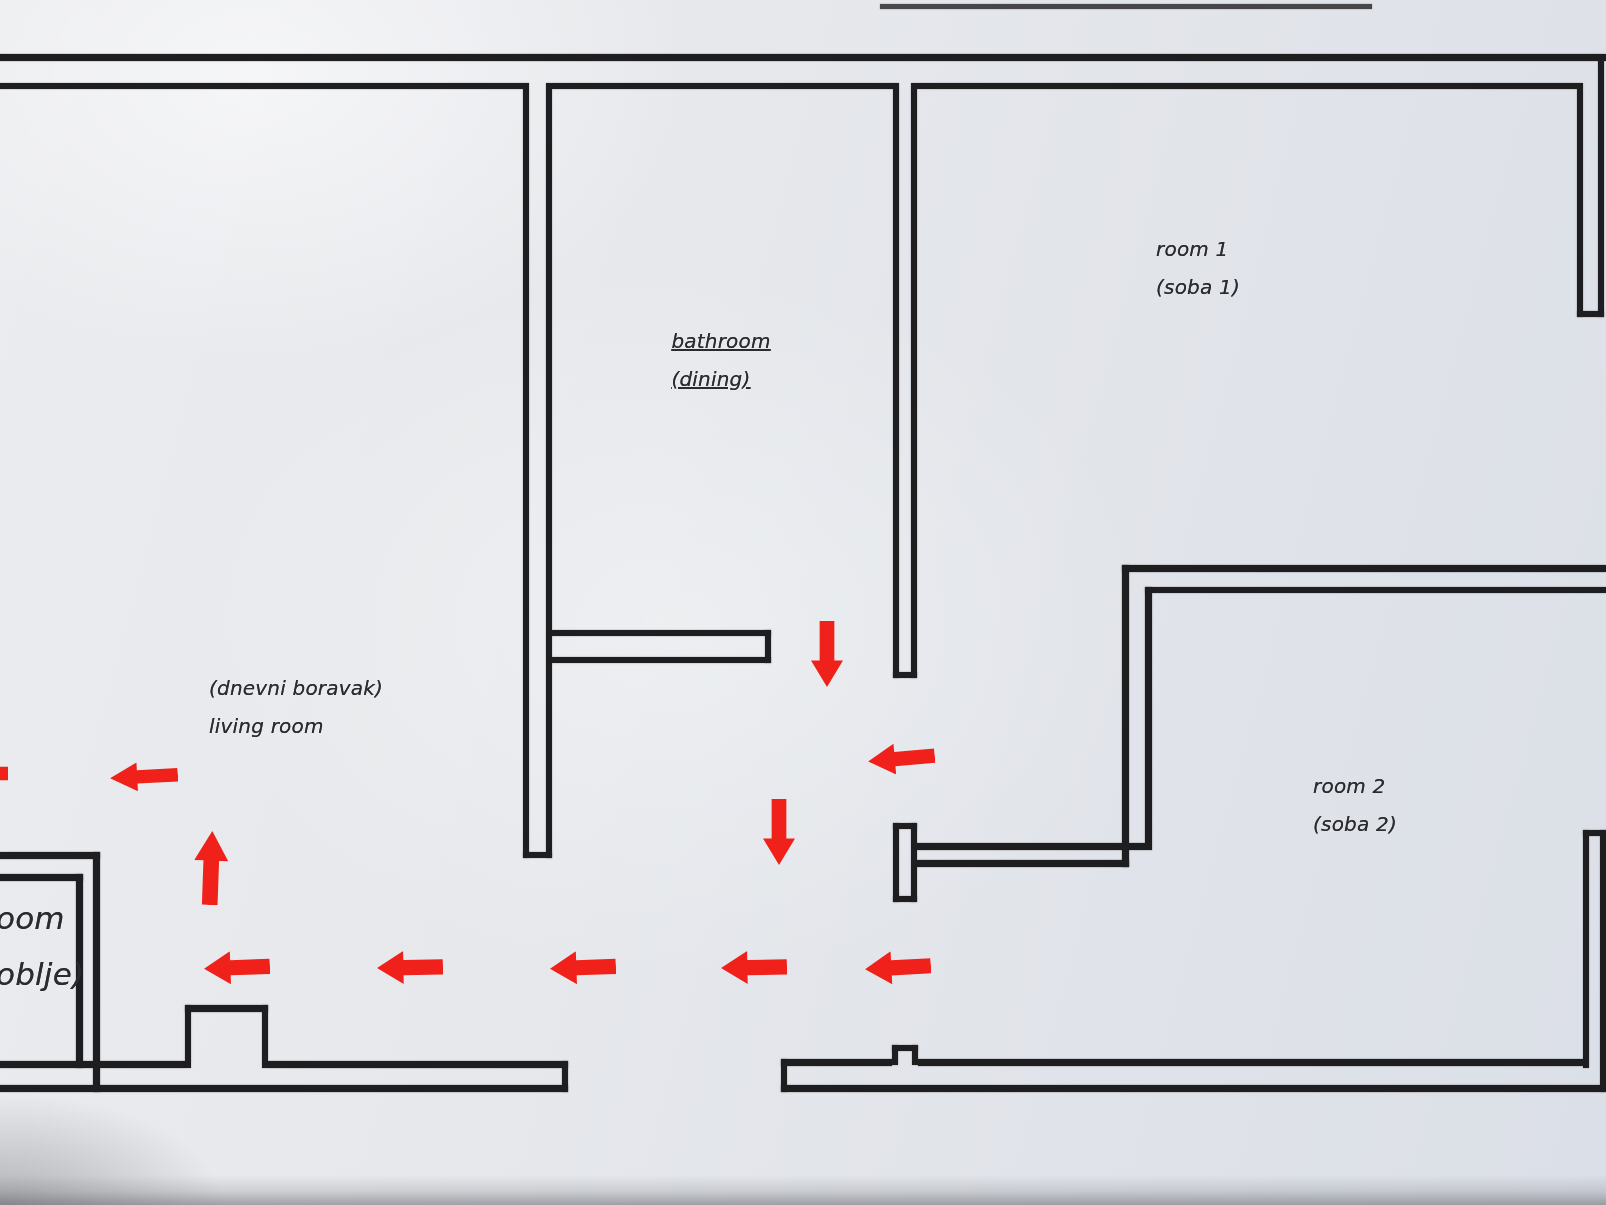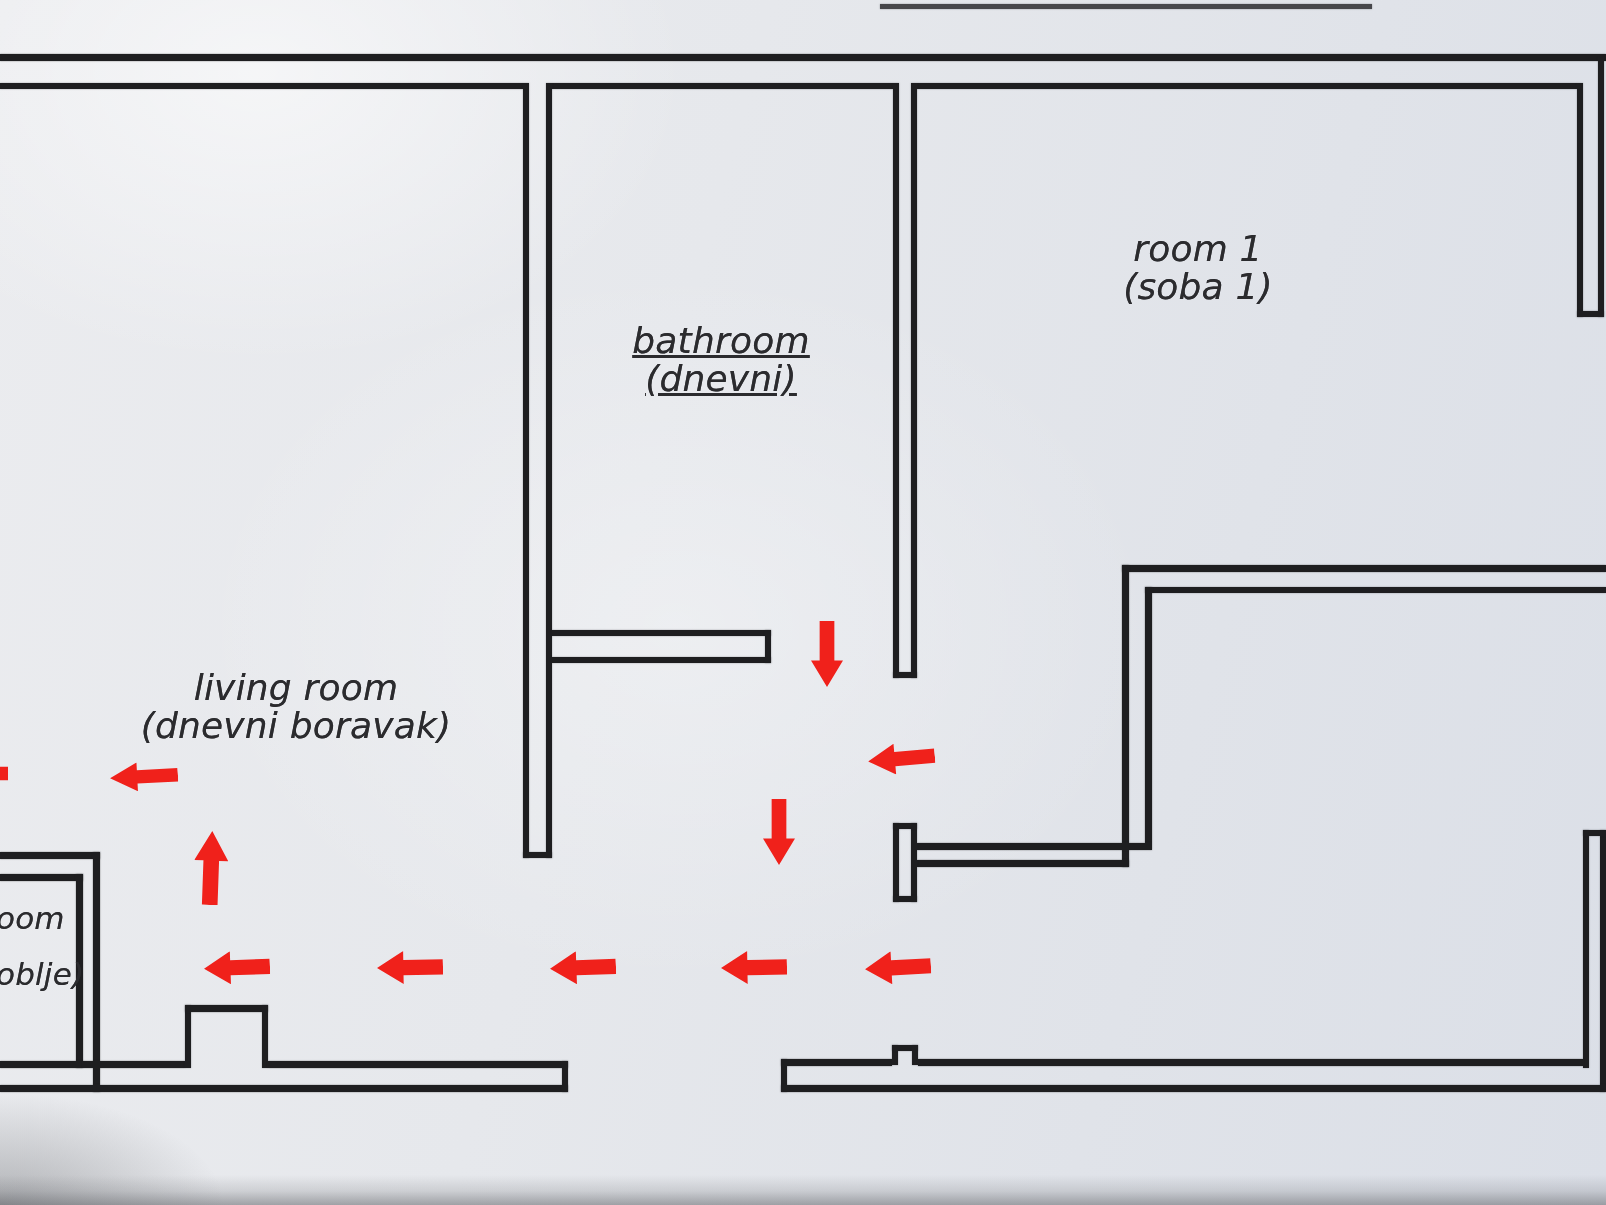--- a/index.html
+++ b/index.html
@@ -14,22 +14,22 @@
       radial-gradient(ellipse 320px 160px at 0% 100%, rgba(70,72,76,.35), rgba(70,72,76,0) 70%),
       linear-gradient(105deg,#ebecef 0%,#e6e8ec 40%,#e0e3e9 72%,#dbdfe7 100%);
   }
   .wall{position:absolute;box-shadow:0 0 1.5px rgba(35,35,38,.55);}
   .arrow{position:absolute;filter:drop-shadow(0 0 1px rgba(160,25,20,.5)) saturate(1.05);}
   .arrow.left{clip-path:polygon(0% 50%,40% 0%,40% 27%,100% 27%,100% 73%,40% 73%,40% 100%);}
   .arrow.down{clip-path:polygon(50% 100%,0% 60%,27% 60%,27% 0%,73% 0%,73% 60%,100% 60%);}
   .arrow.up{clip-path:polygon(50% 0%,100% 40%,73% 40%,73% 100%,27% 100%,27% 40%,0% 40%);}
   .room-label{
     position:absolute;transform:translate(-50%,-50%);
-    text-align:center;font-style:italic;color:#2b2b2e;
-    font-size:36px;line-height:38px;white-space:nowrap;letter-spacing:.2px;
+    text-align:left;font-style:italic;color:#2b2b2e;
+    font-size:20px;line-height:38px;white-space:nowrap;letter-spacing:.2px;
     text-shadow:0 0 .6px rgba(43,43,46,.8);
   }
   .room-label.edge-left{transform:translate(0,-50%);text-align:left;font-size:31px;line-height:56px;}
 </style>
 </head>
 <body>
 
 <div class="stage">
   <div id="walls-layer">
       <div class="wall" style="left: 880px; top: 4px; width: 492px; height: 5px; background: rgb(71, 71, 75);"></div>
@@ -91,27 +91,31 @@
       <div class="arrow up" style="left: 194px; top: 831px; width: 34px; height: 74px; background: rgb(232, 35, 29); transform: rotate(2deg);"></div>
       <div class="arrow left" style="left: 204px; top: 951px; width: 66px; height: 33px; background: rgb(232, 35, 29); transform: rotate(-2deg);"></div>
       <div class="arrow left" style="left: 377px; top: 951px; width: 66px; height: 33px; background: rgb(232, 35, 29); transform: rotate(-1deg);"></div>
       <div class="arrow left" style="left: 550px; top: 951px; width: 66px; height: 33px; background: rgb(232, 35, 29); transform: rotate(-2deg);"></div>
       <div class="arrow left" style="left: 721px; top: 951px; width: 66px; height: 33px; background: rgb(232, 35, 29); transform: rotate(-1deg);"></div>
       <div class="arrow left" style="left: 865px; top: 951px; width: 66px; height: 33px; background: rgb(232, 35, 29); transform: rotate(-3deg);"></div>
     </div>
 
   <div class="room-label" style="left: 721px; top: 360px; text-decoration: underline;">
     <div>bathroom</div>
-    <div>(dnevni)</div>
+    <div>(dining)</div>
   </div>
   <div class="room-label" style="left: 1198px; top: 268px;">
     <div>room 1</div>
     <div>(soba 1)</div>
   </div>
   <div class="room-label" style="left: 296px; top: 707px;">
+    <div>(dnevni boravak)</div>
     <div>living room</div>
-    <div>(dnevni boravak)</div>
+  </div>
+  <div class="room-label" style="left: 1355px; top: 805px;">
+    <div>room 2</div>
+    <div>(soba 2)</div>
   </div>
   <div class="room-label edge-left" style="left: -4px; top: 946px;">
     <div>oom</div>
     <div>oblje)</div>
   </div>
 </div>
 
 </body></html>

